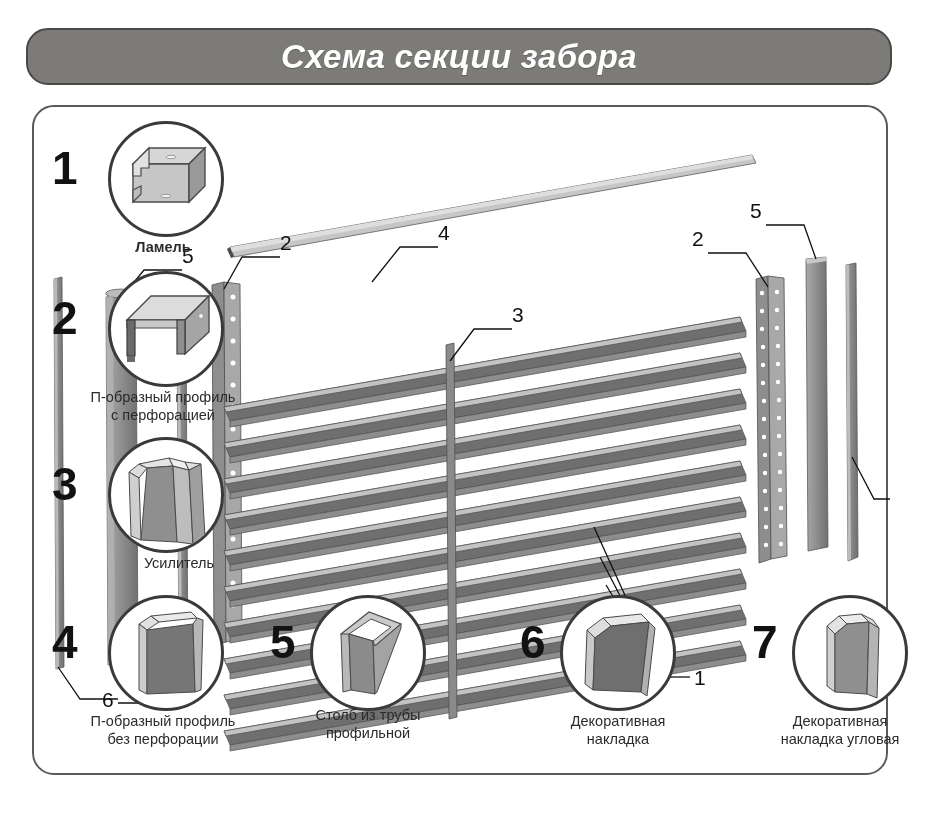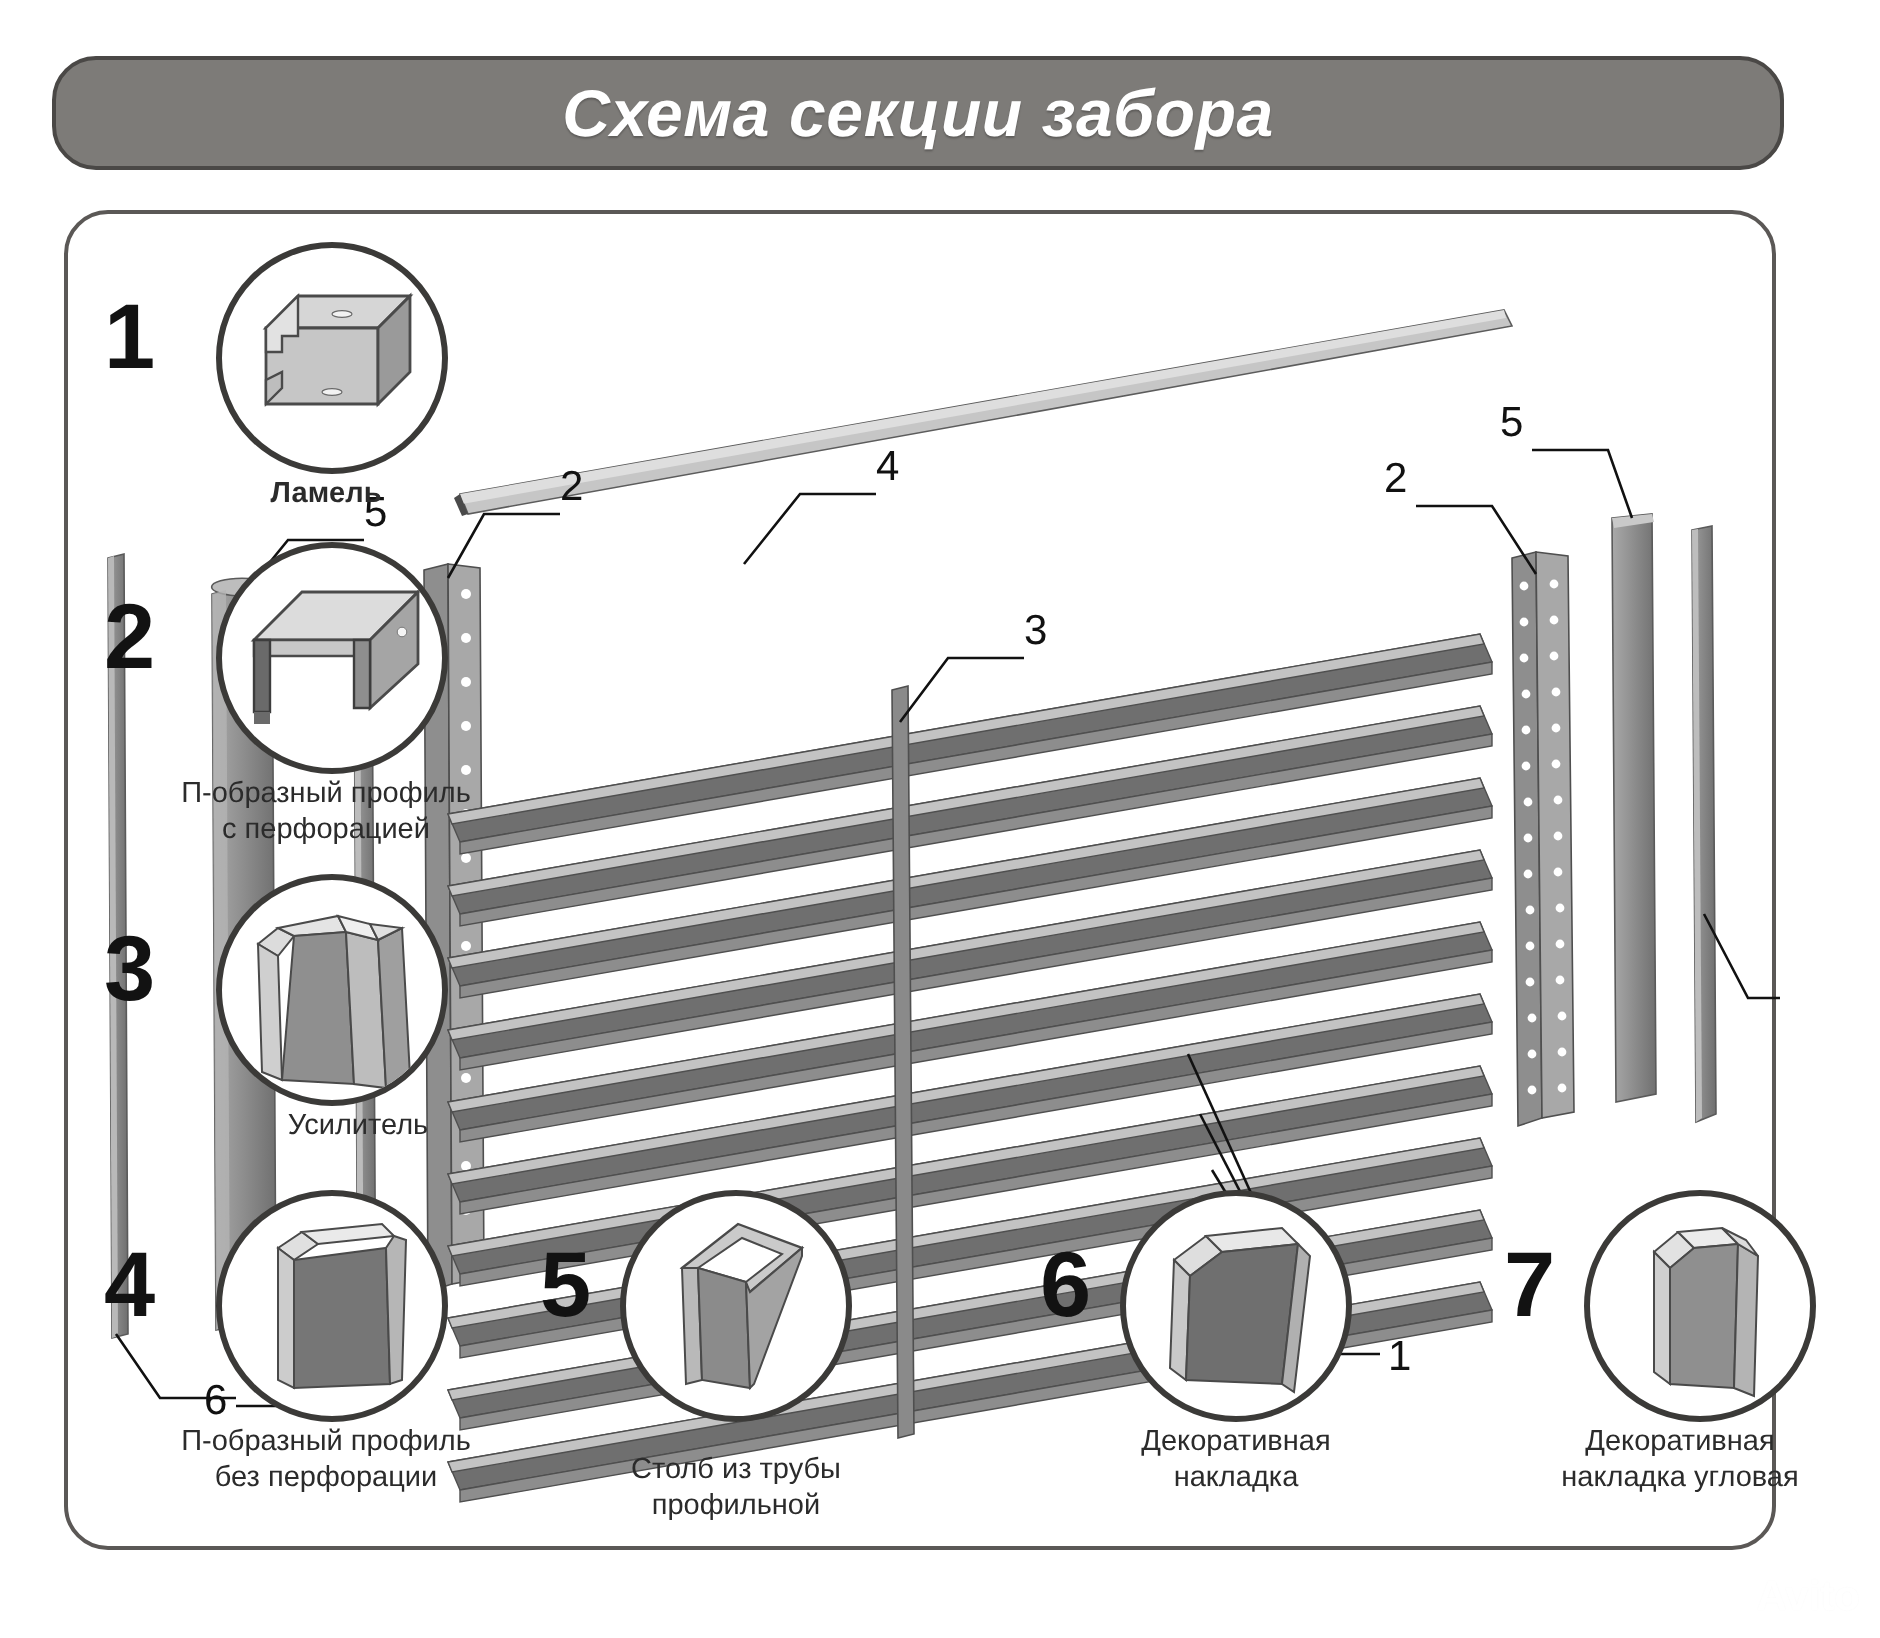--- a/index.html
+++ b/index.html
@@ -358,21 +358,21 @@
       <div class="legend-num" style="left:0;top:24px;">5</div>
       <div class="legend-circle c110" style="left:40px;top:0;">
         <svg viewBox="0 0 110 110">
           <polygon points="28,36 56,14 88,26 62,48" fill="#cacaca" stroke="#4a4a4a" stroke-width="1.2"></polygon>
           <polygon points="36,36 58,21 78,29 60,43" fill="#ffffff" stroke="#4a4a4a" stroke-width="1"></polygon>
           <polygon points="28,36 36,36 38,92 30,94" fill="#b9b9b9" stroke="#4a4a4a" stroke-width="1"></polygon>
           <polygon points="36,36 60,43 62,96 38,92" fill="#8b8b8b" stroke="#4a4a4a" stroke-width="1"></polygon>
           <polygon points="60,43 62,48 88,26 88,30 64,94 62,96" fill="#a3a3a3" stroke="#4a4a4a" stroke-width="1"></polygon>
         </svg>
       </div>
-      <div class="legend-caption" style="left:0;top:132px;width:196px;">Столб из трубы
+      <div class="legend-caption" style="left:0;top:112px;width:196px;">Столб из трубы
 профильной</div>
     </div>
 
     <div class="legend-item" id="li6">
       <div class="legend-num" style="left:0;top:24px;">6</div>
       <div class="legend-circle c110" style="left:40px;top:0;">
         <svg viewBox="0 0 110 110">
           <polygon points="24,32 40,20 48,28 32,40" fill="#dedede" stroke="#4a4a4a" stroke-width="1"></polygon>
           <polygon points="24,32 32,40 30,92 22,86" fill="#c9c9c9" stroke="#4a4a4a" stroke-width="1"></polygon>
           <polygon points="40,20 78,16 86,24 48,28" fill="#e8e8e8" stroke="#4a4a4a" stroke-width="1"></polygon>

